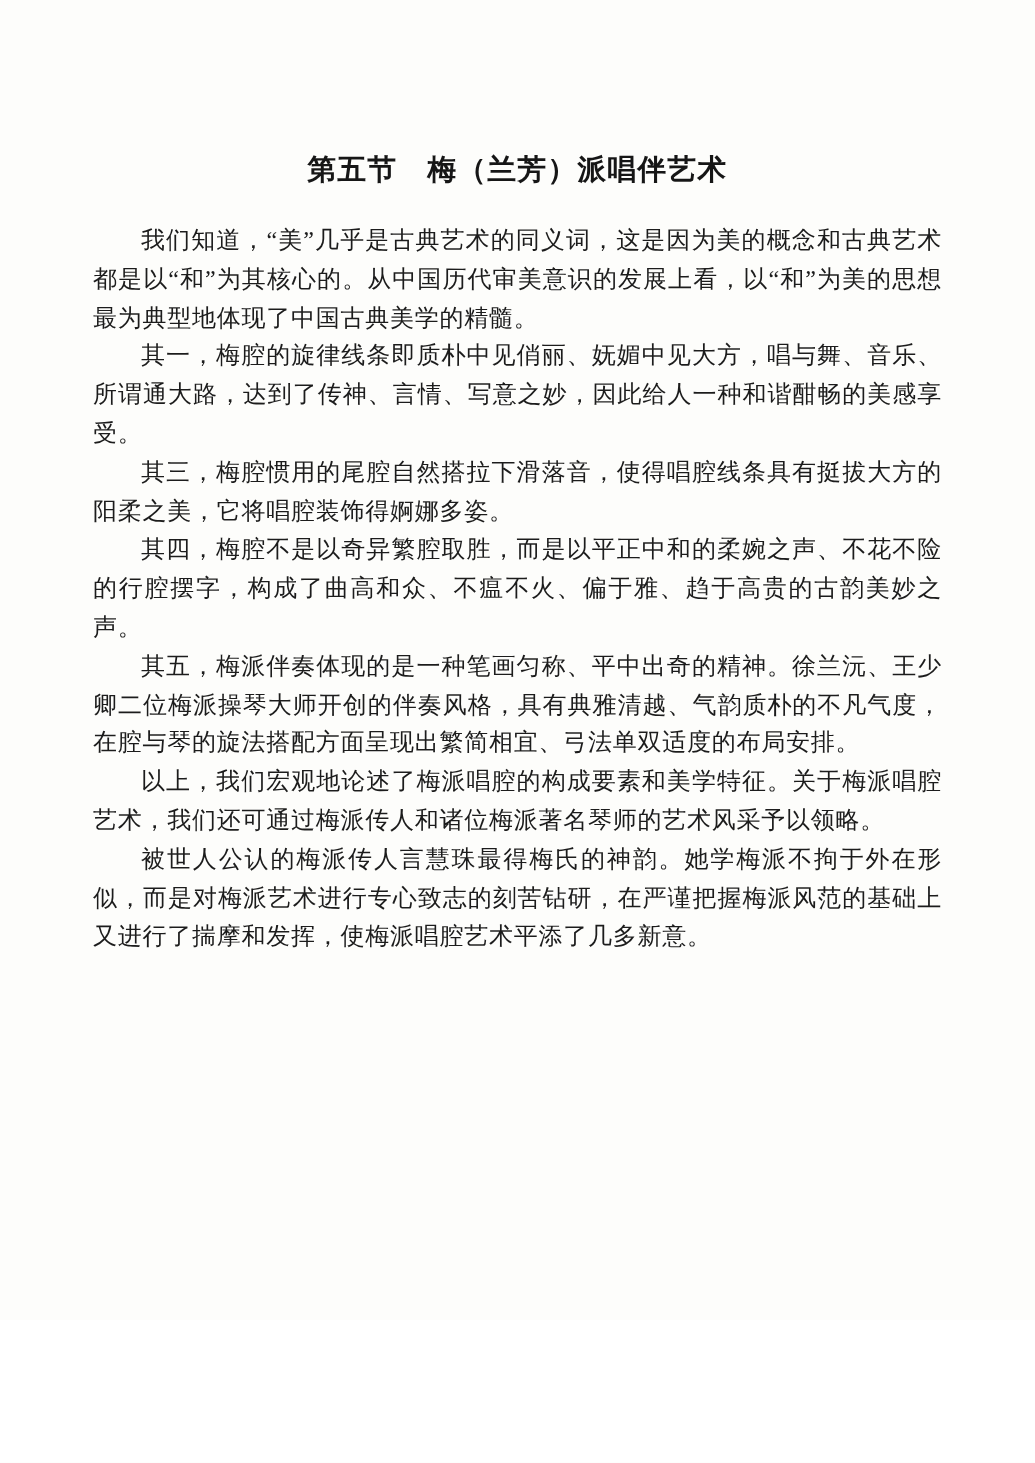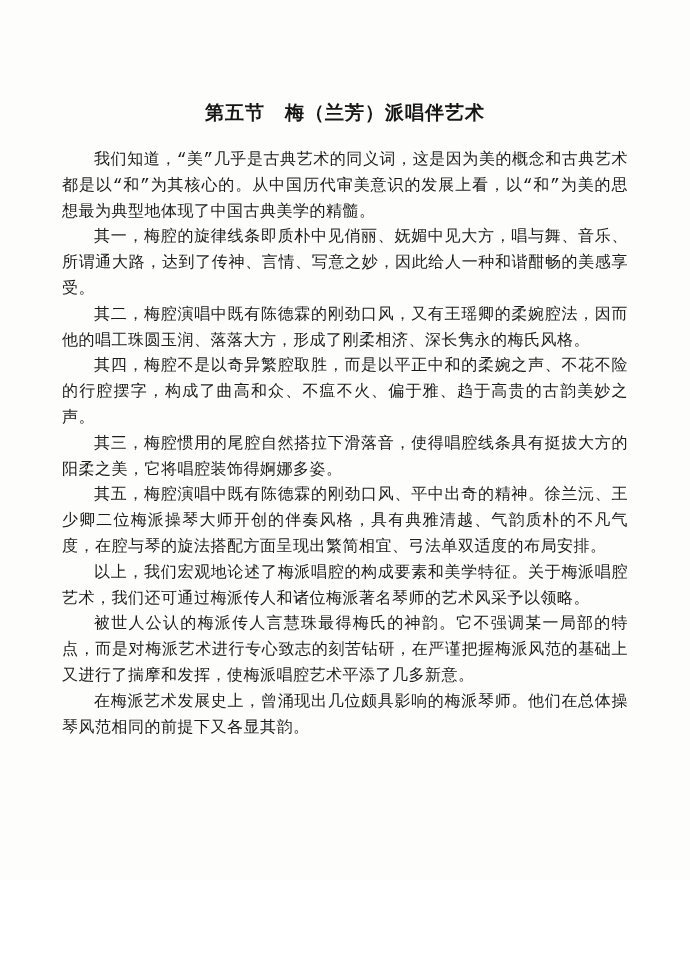--- a/index.html
+++ b/index.html
@@ -26,21 +26,20 @@
     font-size: 19px;
     font-weight: bold;
     letter-spacing: 1px;
     color: #161616;
   }
   .content {
     position: absolute;
     top: 148px;
     left: 62px;
     width: 566px;
-    font-family: Liberation Mono, monospace;
   }
   .content p {
     margin: 0;
     font-size: 16px;
     line-height: 25.8px;
     text-align: justify;
     text-indent: 2em;
     letter-spacing: 0.5px;
   }
   .page-number {
@@ -71,27 +70,25 @@
 </head>
 <body>
 
 <div class="page">
 
   <h1 class="title">第五节　梅（兰芳）派唱伴艺术</h1>
 
   <div class="content">
     <p>我们知道，“美”几乎是古典艺术的同义词，这是因为美的概念和古典艺术都是以“和”为其核心的。从中国历代审美意识的发展上看，以“和”为美的思想最为典型地体现了中国古典美学的精髓。</p>
     <p>其一，梅腔的旋律线条即质朴中见俏丽、妩媚中见大方，唱与舞、音乐、所谓通大路，达到了传神、言情、写意之妙，因此给人一种和谐酣畅的美感享受。</p>
-    <p>其二，梅腔演唱中既有陈德霖的刚劲口风，又有王瑶卿的柔婉腔法，因而他的唱工珠圆玉润、落落大方，形成了刚柔相济、深长隽永的梅氏风格。</p>
+    <p>其三，梅腔惯用的尾腔自然搭拉下滑落音，使得唱腔线条具有挺拔大方的阳柔之美，它将唱腔装饰得婀娜多姿。</p>
     <p>其四，梅腔不是以奇异繁腔取胜，而是以平正中和的柔婉之声、不花不险的行腔摆字，构成了曲高和众、不瘟不火、偏于雅、趋于高贵的古韵美妙之声。</p>
-    <p>其三，梅腔惯用的尾腔自然搭拉下滑落音，使得唱腔线条具有挺拔大方的阳柔之美，它将唱腔装饰得婀娜多姿。</p>
-    <p>其五，梅腔演唱中既有陈德霖的刚劲口风、平中出奇的精神。徐兰沅、王少卿二位梅派操琴大师开创的伴奏风格，具有典雅清越、气韵质朴的不凡气度，在腔与琴的旋法搭配方面呈现出繁简相宜、弓法单双适度的布局安排。</p>
+    <p>其五，梅派伴奏体现的是一种笔画匀称、平中出奇的精神。徐兰沅、王少卿二位梅派操琴大师开创的伴奏风格，具有典雅清越、气韵质朴的不凡气度，在腔与琴的旋法搭配方面呈现出繁简相宜、弓法单双适度的布局安排。</p>
     <p>以上，我们宏观地论述了梅派唱腔的构成要素和美学特征。关于梅派唱腔艺术，我们还可通过梅派传人和诸位梅派著名琴师的艺术风采予以领略。</p>
-    <p>被世人公认的梅派传人言慧珠最得梅氏的神韵。它不强调某一局部的特点，而是对梅派艺术进行专心致志的刻苦钻研，在严谨把握梅派风范的基础上又进行了揣摩和发挥，使梅派唱腔艺术平添了几多新意。</p>
-    <p>在梅派艺术发展史上，曾涌现出几位颇具影响的梅派琴师。他们在总体操琴风范相同的前提下又各显其韵。</p>
+    <p>被世人公认的梅派传人言慧珠最得梅氏的神韵。她学梅派不拘于外在形似，而是对梅派艺术进行专心致志的刻苦钻研，在严谨把握梅派风范的基础上又进行了揣摩和发挥，使梅派唱腔艺术平添了几多新意。</p>
   </div>
 
   <div class="page-number">190</div>
 
   <div class="watermark">
     <span class="wm-site">歌谱简谱网 </span><span class="wm-url">jianpu.cn</span>
   </div>
 
 </div>
 

